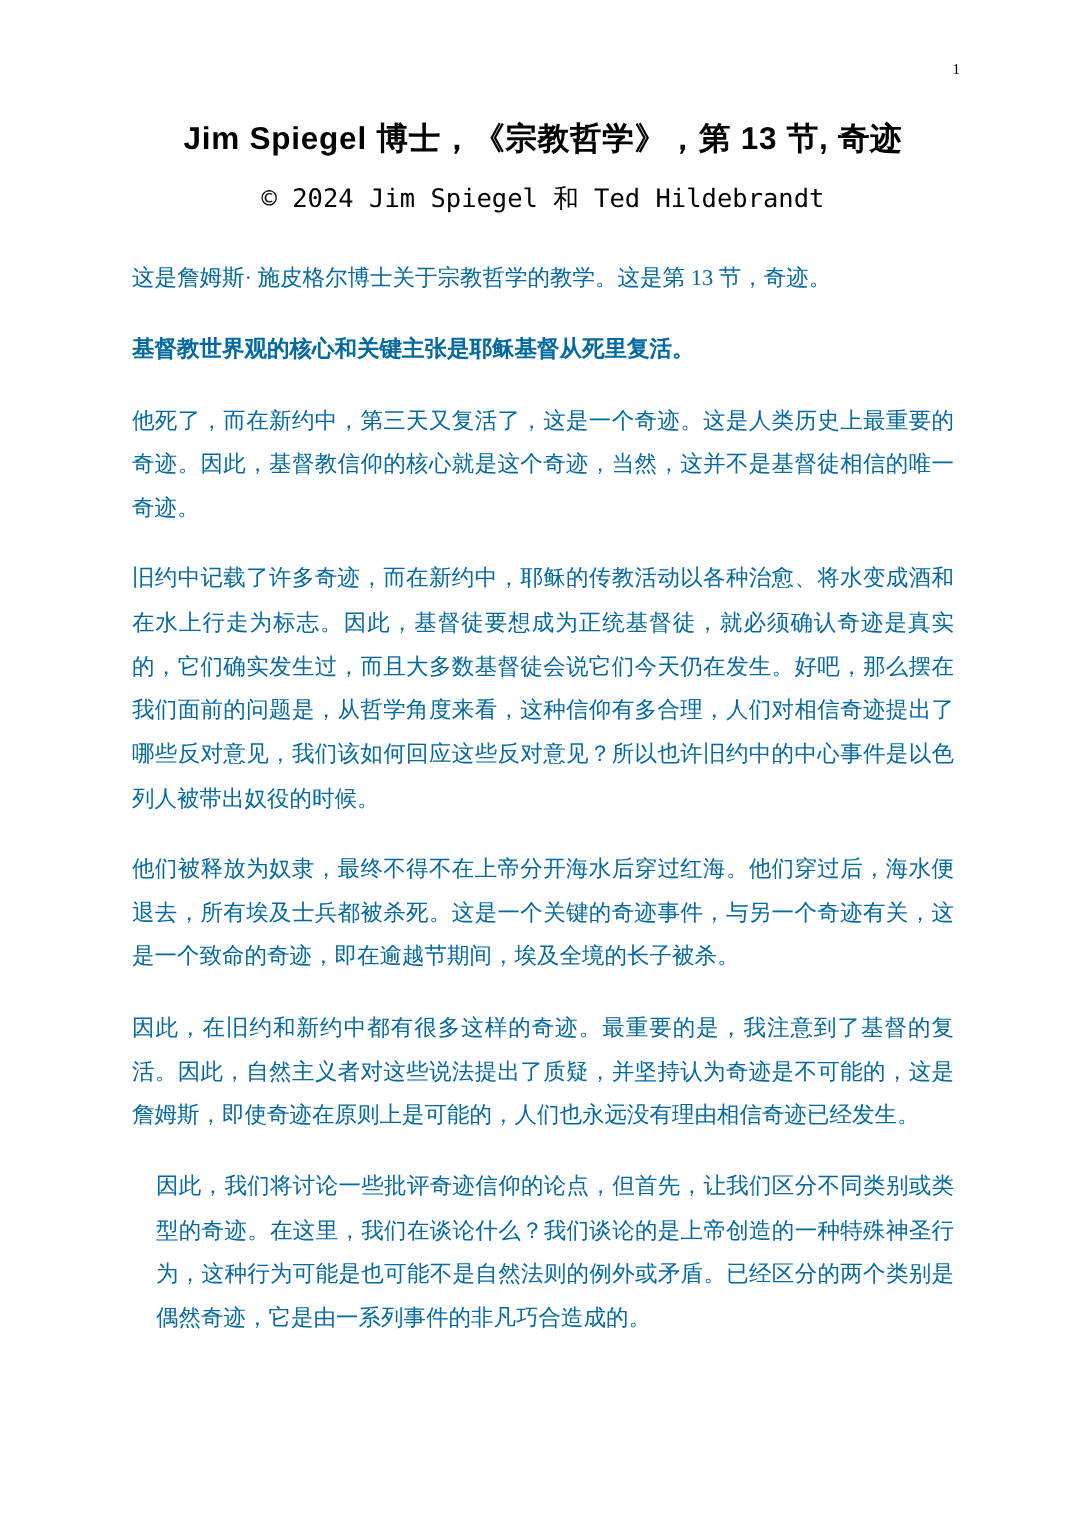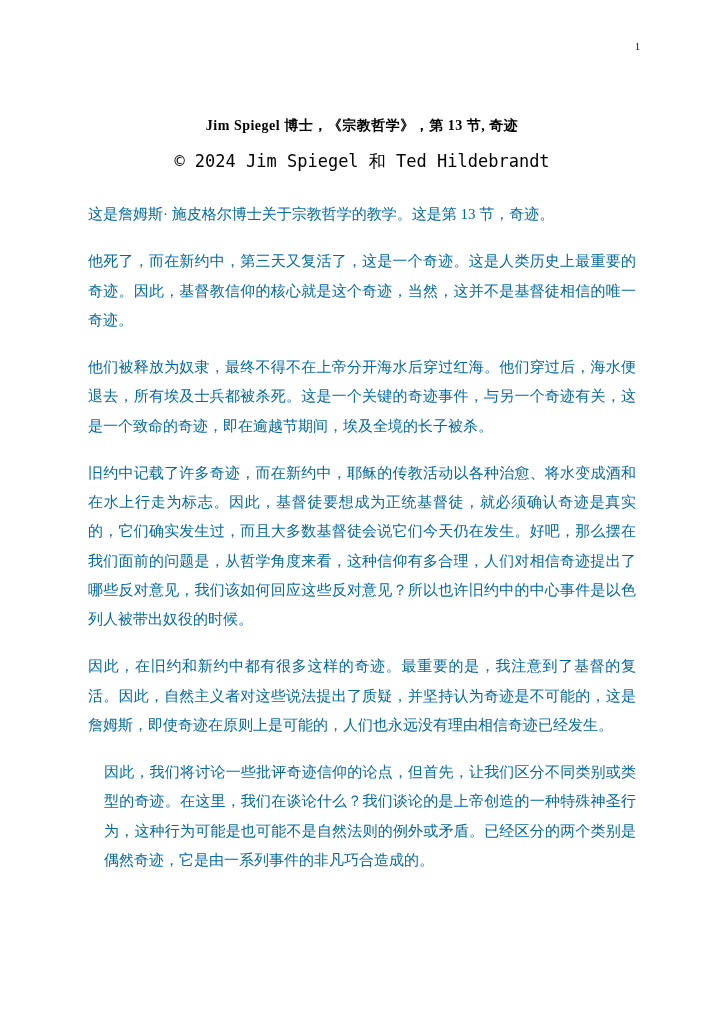--- a/index.html
+++ b/index.html
@@ -24,25 +24,25 @@
   .page-number {
     position: absolute;
     top: 42px;
     right: 84px;
     font-family: "Liberation Serif", "DejaVu Serif", serif;
     font-size: 10px;
     color: #000;
     line-height: 1;
   }
   .doc-title {
-    margin: 78px 0 0 0;
+    margin: 40px 0 0 0;
     text-align: center;
-    font-family: Liberation Serif, serif;
+    font-family: Liberation Sans, sans-serif;
     font-weight: bold;
-    font-size: 14px;
+    font-size: 21px;
     line-height: 1.45;
     letter-spacing: 0.5px;
     color: #000;
   }
   .doc-copyright {
     margin: 14px 0 0 0;
     text-align: center;
     font-family: "DejaVu Sans Mono", "Liberation Mono", monospace;
     font-size: 17px;
     line-height: 1.4;
@@ -74,20 +74,21 @@
 <div class="page">
 
   <div class="page-number">1</div>
 
   <h1 class="doc-title">Jim Spiegel 博士，《宗教哲学》，第 13 节, 奇迹</h1>
 
   <div class="doc-copyright">© 2024 Jim Spiegel 和 Ted Hildebrandt</div>
 
   <div class="body-text">
     <p class="para">这是詹姆斯· 施皮格尔博士关于宗教哲学的教学。这是第 13 节，奇迹。</p>
+    <p class="para bold">基督教世界观的核心和关键主张是耶稣基督从死里复活。</p>
     <p class="para">他死了，而在新约中，第三天又复活了，这是一个奇迹。这是人类历史上最重要的奇迹。因此，基督教信仰的核心就是这个奇迹，当然，这并不是基督徒相信的唯一奇迹。</p>
+    <p class="para">旧约中记载了许多奇迹，而在新约中，耶稣的传教活动以各种治愈、将水变成酒和在水上行走为标志。因此，基督徒要想成为正统基督徒，就必须确认奇迹是真实的，它们确实发生过，而且大多数基督徒会说它们今天仍在发生。好吧，那么摆在我们面前的问题是，从哲学角度来看，这种信仰有多合理，人们对相信奇迹提出了哪些反对意见，我们该如何回应这些反对意见？所以也许旧约中的中心事件是以色列人被带出奴役的时候。</p>
     <p class="para">他们被释放为奴隶，最终不得不在上帝分开海水后穿过红海。他们穿过后，海水便退去，所有埃及士兵都被杀死。这是一个关键的奇迹事件，与另一个奇迹有关，这是一个致命的奇迹，即在逾越节期间，埃及全境的长子被杀。</p>
-    <p class="para">旧约中记载了许多奇迹，而在新约中，耶稣的传教活动以各种治愈、将水变成酒和在水上行走为标志。因此，基督徒要想成为正统基督徒，就必须确认奇迹是真实的，它们确实发生过，而且大多数基督徒会说它们今天仍在发生。好吧，那么摆在我们面前的问题是，从哲学角度来看，这种信仰有多合理，人们对相信奇迹提出了哪些反对意见，我们该如何回应这些反对意见？所以也许旧约中的中心事件是以色列人被带出奴役的时候。</p>
     <p class="para">因此，在旧约和新约中都有很多这样的奇迹。最重要的是，我注意到了基督的复活。因此，自然主义者对这些说法提出了质疑，并坚持认为奇迹是不可能的，这是詹姆斯，即使奇迹在原则上是可能的，人们也永远没有理由相信奇迹已经发生。</p>
     <p class="para">因此，我们将讨论一些批评奇迹信仰的论点，但首先，让我们区分不同类别或类型的奇迹。在这里，我们在谈论什么？我们谈论的是上帝创造的一种特殊神圣行为，这种行为可能是也可能不是自然法则的例外或矛盾。已经区分的两个类别是偶然奇迹，它是由一系列事件的非凡巧合造成的。</p>
   </div>
 
 </div>
 
 </body></html>

